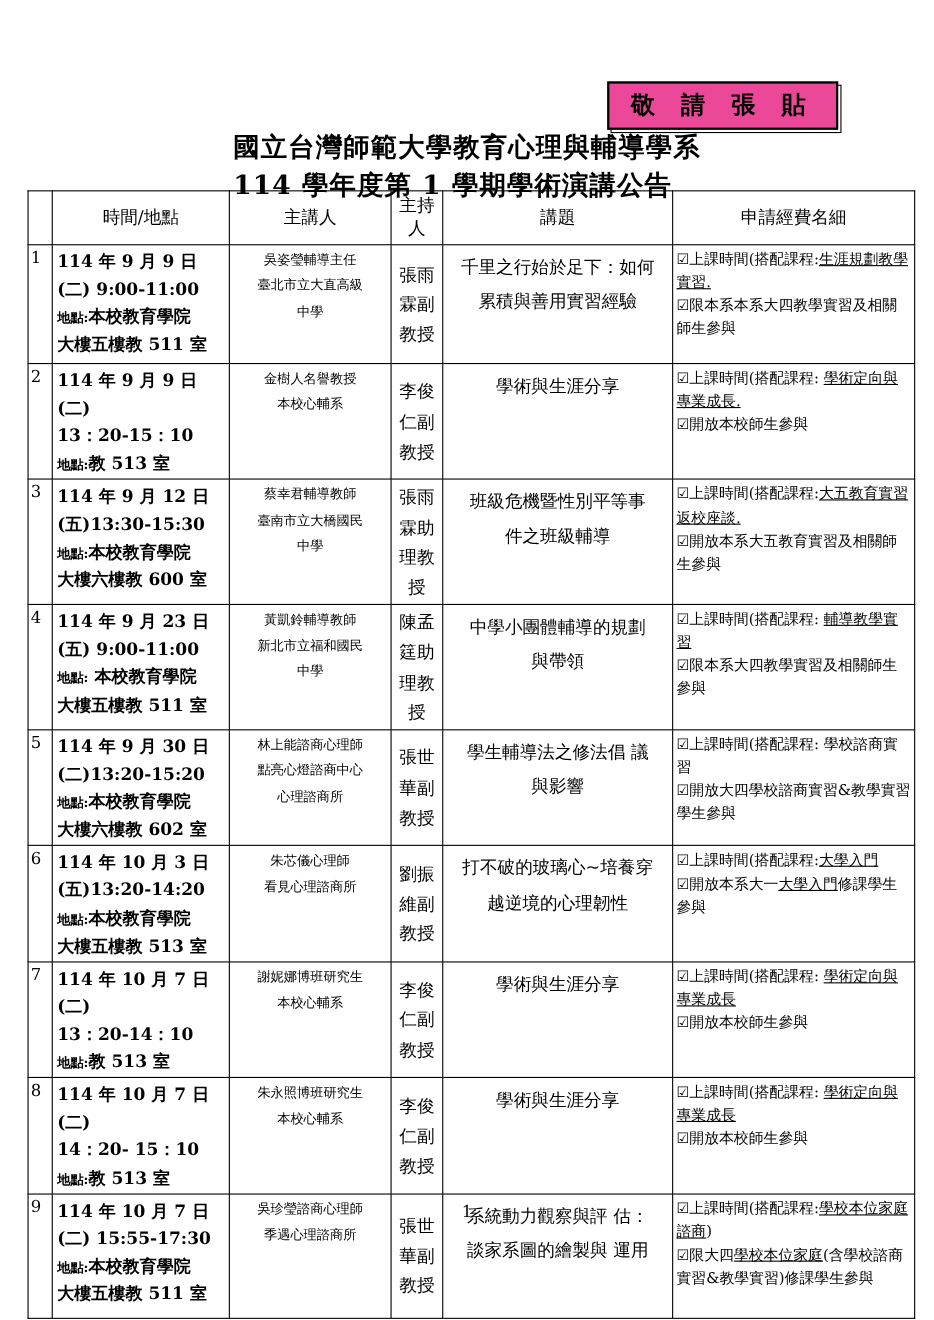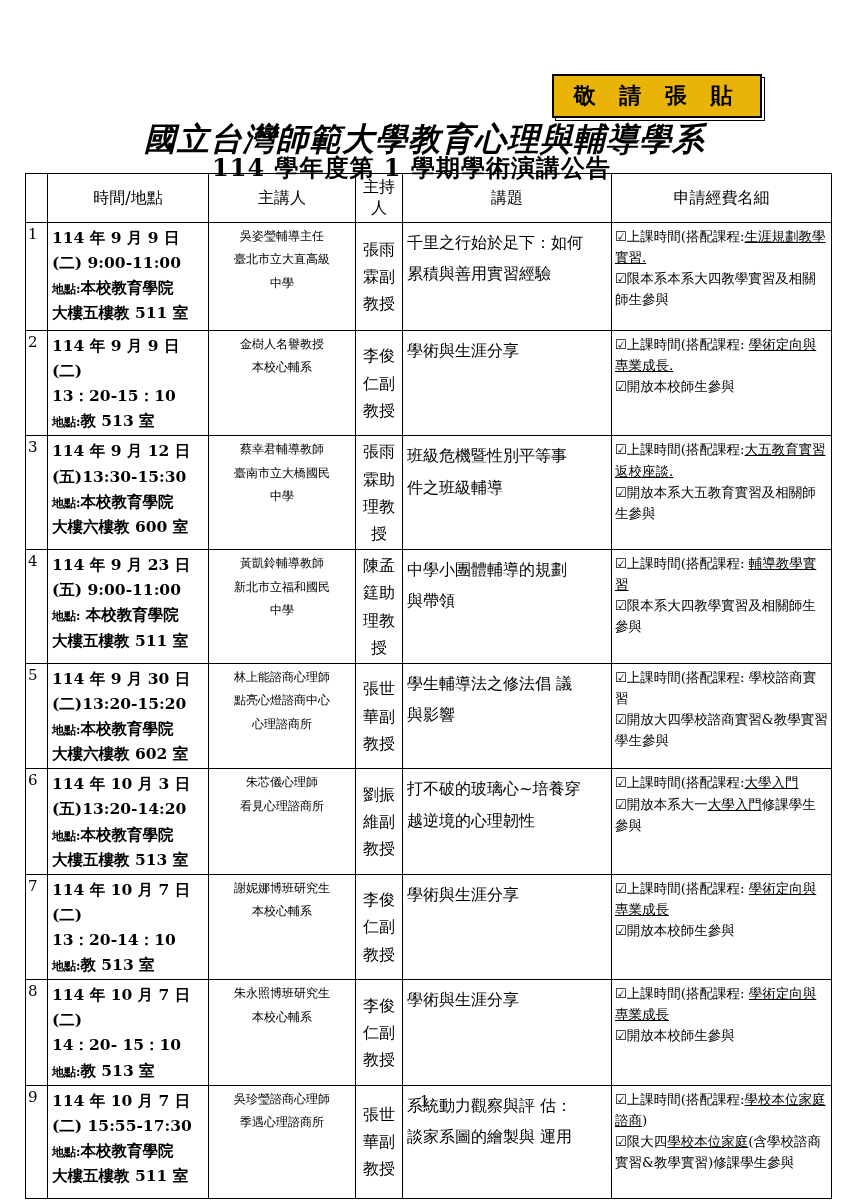--- a/index.html
+++ b/index.html
@@ -12,30 +12,29 @@
   }
   .notice-box{
     position:absolute;
     left:552px;top:74px;
     width:206px;height:40px;
     border:2px solid #000;
     box-shadow:3px 3px 0 -1px #fff, 3px 3px 0 0 #000;
     display:flex;align-items:center;justify-content:center;
     font-size:22px;font-weight:bold;
     letter-spacing:8px;
-    background:#eab308;
+    background:#ec4899;
   }
   .doc-title{
     position:absolute;
     left:0;top:118px;width:849px;
     text-align:center;
-    font-size:32px;font-weight:bold;
+    font-size:24px;font-weight:bold;
     letter-spacing:1px;
     margin:0;
-    font-style:italic;
   }
   .doc-subtitle{
     position:absolute;
     left:0;top:152px;width:823px;
     text-align:center;
     font-size:24px;font-weight:bold;
     letter-spacing:1px;
     margin:0;
   }
   table.schedule{
@@ -61,21 +60,21 @@
   }
   td.c-num{font-size:15px;padding-left:2px;}
   td.c-time{font-size:15.5px;line-height:1.62;font-weight:bold;}
   td.c-speaker{text-align:center;font-size:12px;line-height:1.95;}
   td.c-host{
     text-align:center;vertical-align:middle;
     font-size:16px;line-height:1.7;
     padding:2px 6px;
     word-break:break-all;
   }
-  td.c-topic{text-align:left;font-size:16px;line-height:1.95;padding-top:4px;}
+  td.c-topic{text-align:center;font-size:16px;line-height:1.95;padding-top:4px;}
   td.c-budget{font-size:13.5px;line-height:1.55;padding:3px 3px;}
   .budget-line{margin:0;}
   .checkbox{font-family:"DejaVu Sans", sans-serif;font-size:13px;}
   .u{text-decoration:underline;}
   .small{font-size:12px;}
   .row-1 td{height:101px;} .row-2 td{height:79px;} .row-3 td{height:99px;}
   .row-4 td{height:100px;} .row-5 td{height:94px;} .row-6 td{height:94px;}
   .row-7 td{height:79px;} .row-8 td{height:78px;} .row-9 td{height:106px;}
   .page-number{
     position:absolute;

